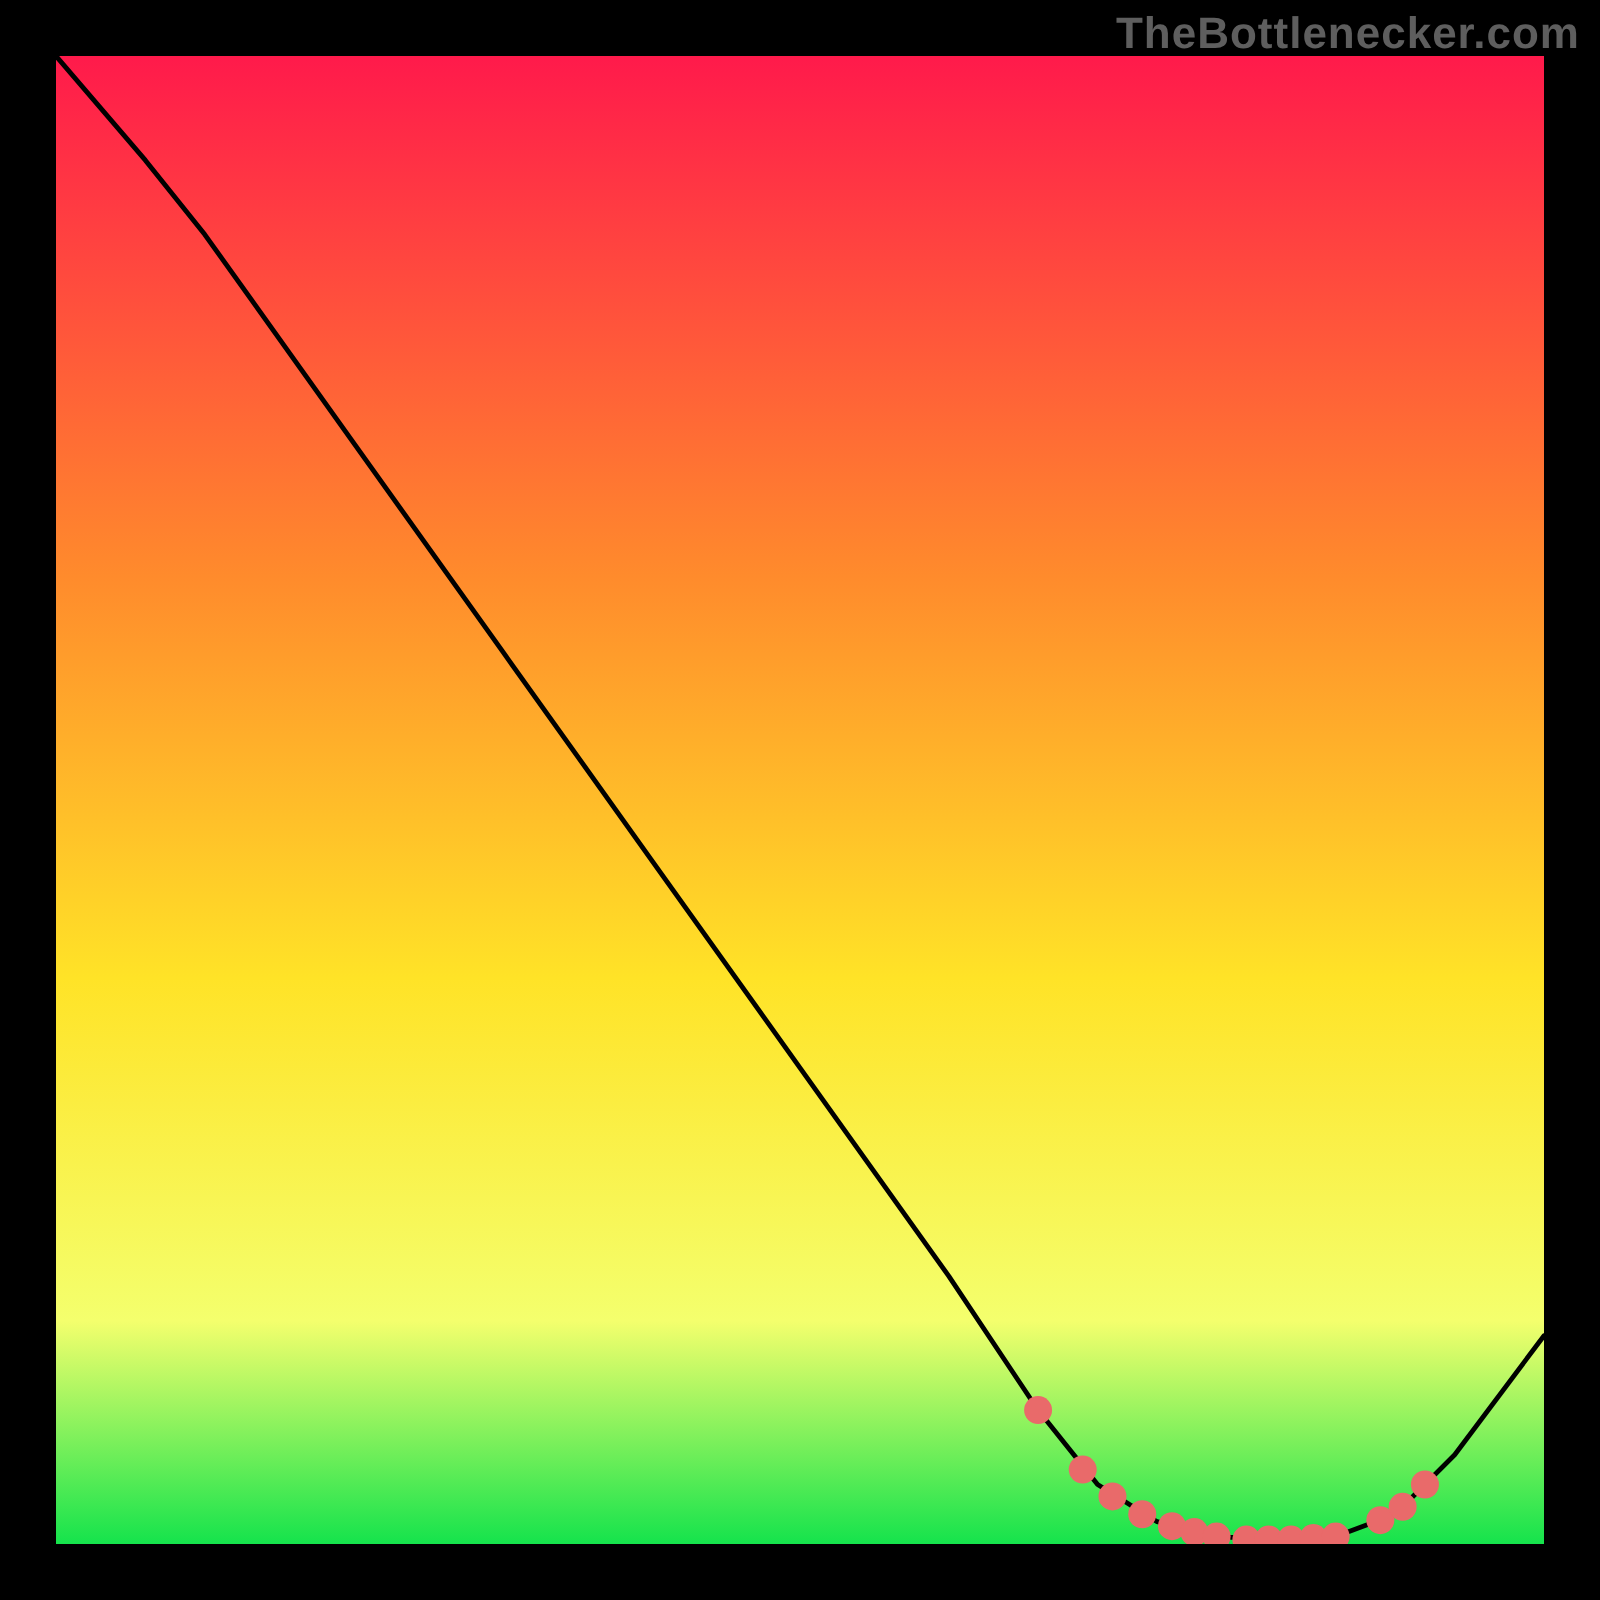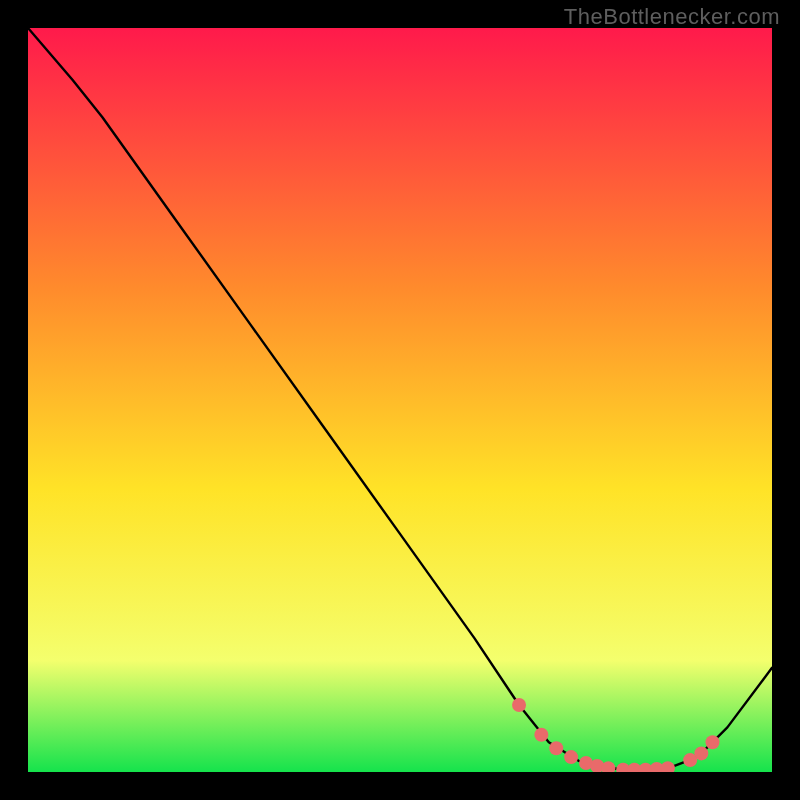--- a/index.html
+++ b/index.html
@@ -13,24 +13,24 @@
   }
   .frame {
     position: relative;
     width: 800px;
     height: 800px;
     background: #000;
   }
   .watermark {
     position: absolute;
     top: 4px;
-    right: 20px;
+    right: 10px;
     color: #5e5e5e;
     font-size: 22px;
-    font-weight: 400;
+    font-weight: 700;
     letter-spacing: 0.5px;
   }
   .plot-area {
     position: absolute;
     left: 28px;
     top: 28px;
     width: 744px;
     height: 744px;
   }
   svg {

